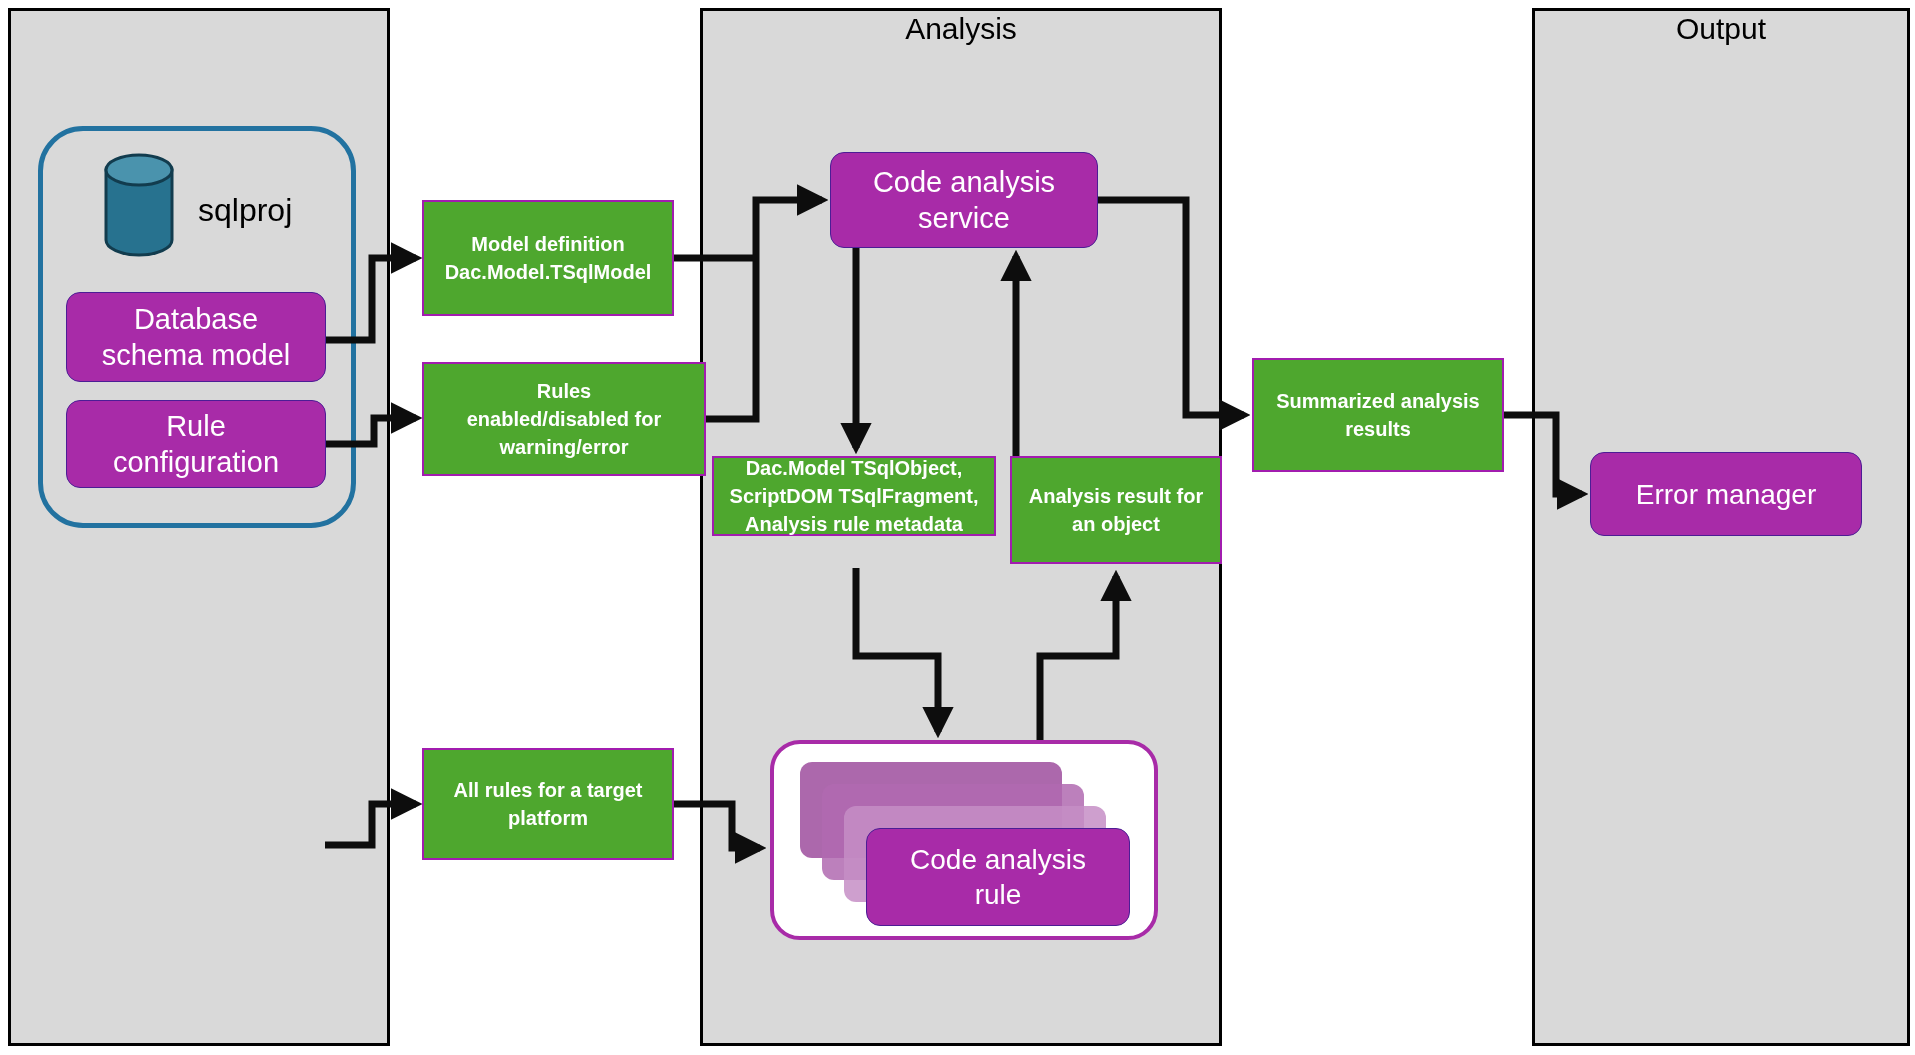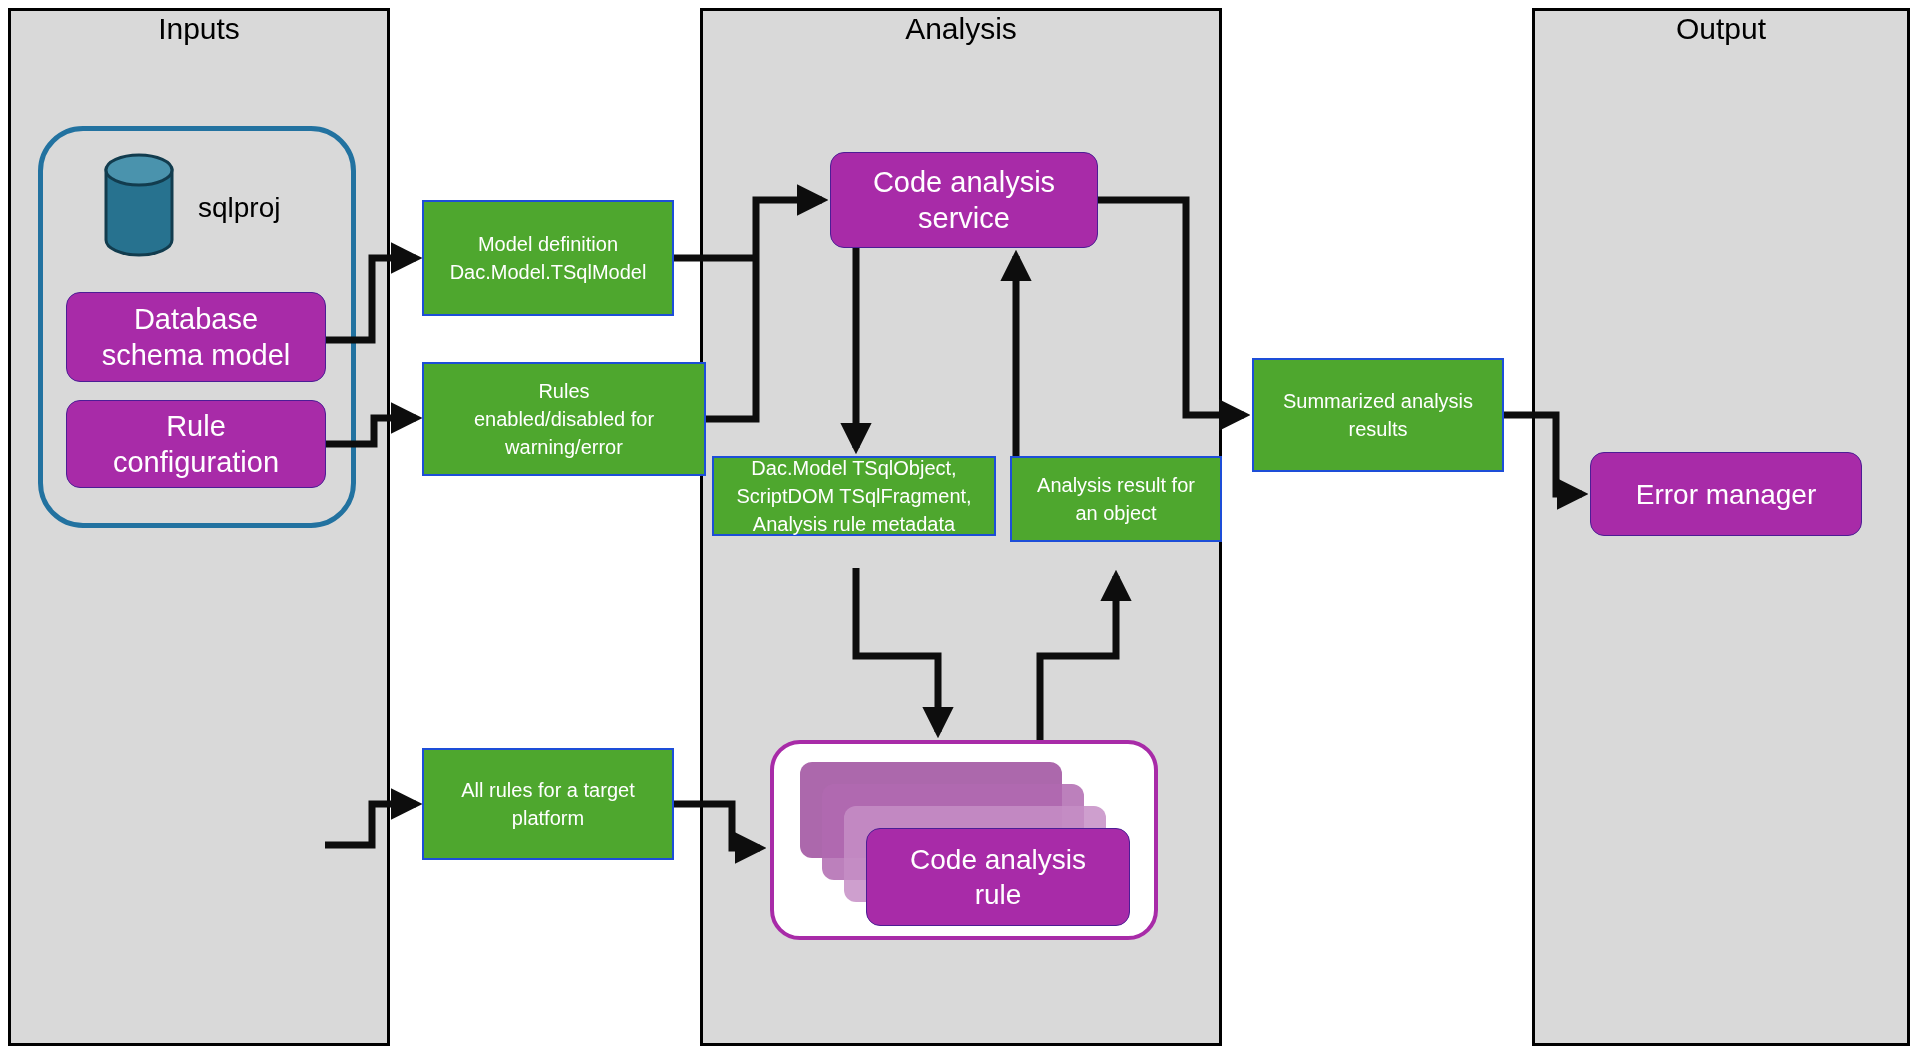--- a/index.html
+++ b/index.html
@@ -10,68 +10,67 @@
   .panel { position:absolute; background:var(--panel-gray,#d9d9d9); border:3px solid #000; z-index:1; }
   .panel-title { position:absolute; top:12px; left:0; width:100%; text-align:center; font-size:30px; color:#000; z-index:2; }
 
   .blue-container { position:absolute; border:5px solid var(--blue-outline,#2272a0); border-radius:45px; z-index:2; }
 
   .arrows { position:absolute; left:0; top:0; width:1915px; height:1055px; z-index:3; pointer-events:none; }
 
   .box { position:absolute; display:flex; align-items:center; justify-content:center;
          text-align:center; white-space:pre-line; color:#fff; z-index:4; line-height:1.25; }
   .purple { background:var(--purple,#a82ba8); border:1px solid #4c1d95; border-radius:14px; font-size:29px; }
-  .green  { background:var(--green,#4ea72e); border:2px solid #1d4ed8; font-size:20px; font-weight:normal; line-height:1.4; }
+  .green  { background:var(--green,#4ea72e); border:2px solid #a21caf; font-size:20px; font-weight:bold; line-height:1.4; }
 
   .rule-container { position:absolute; background:#fff; border:4px solid var(--purple,#a82ba8); border-radius:30px; z-index:3; }
   .stack-card { position:absolute; border-radius:12px; z-index:4; }
 
   .cyl { position:absolute; z-index:3; }
-  .sqlproj-label { position:absolute; font-size:28px; color:#000; z-index:3; }
+  .sqlproj-label { position:absolute; font-size:32px; color:#000; z-index:3; }
 
   
   #panel-inputs   { left:8px;    top:8px; width:382px;  height:1038px; }
   #panel-analysis { left:700px;  top:8px; width:522px;  height:1038px; }
   #panel-output   { left:1532px; top:8px; width:378px;  height:1038px; }
 
   #blue-box { left:38px; top:126px; width:318px; height:402px; }
   #cylinder { left:92px; top:150px; }
   #sqlproj  { left:198px; top:192px; }
 
   #db-schema-model { left:66px;  top:292px; width:260px; height:90px; }
   #rule-config     { left:66px;  top:400px; width:260px; height:88px; }
   #ext-manager     { left:60px;  top:798px; width:265px; height:90px; }
 
   #model-def   { left:422px; top:200px; width:252px; height:116px; }
   #rules-flags { left:422px; top:362px; width:284px; height:114px; }
   #all-rules   { left:422px; top:748px; width:252px; height:112px; }
 
   #service      { left:830px;  top:152px; width:268px; height:96px; }
   #obj-metadata { left:712px;  top:456px; width:284px; height:80px; }
-  #result-obj   { left:1010px; top:456px; width:212px; height:86px; }
+  #result-obj   { left:1010px; top:456px; width:212px; height:108px; }
 
   #rule-wrap  { left:770px; top:740px; width:388px; height:200px; }
   #card-1 { left:800px; top:762px; width:262px; height:96px; background:rgba(157,78,157,.85); }
   #card-2 { left:822px; top:784px; width:262px; height:96px; background:rgba(176,106,176,.85); }
   #card-3 { left:844px; top:806px; width:262px; height:96px; background:rgba(198,142,198,.85); }
   #rule-box { left:866px; top:828px; width:264px; height:98px; z-index:5; font-size:28px; }
 
   #summarized { left:1252px; top:358px; width:252px; height:114px; }
   #error-mgr  { left:1590px; top:452px; width:272px; height:84px; font-size:28px; }
 </style>
 </head>
 <body>
 
 <div class="stage">
 
   <div class="panel" id="panel-inputs"></div>
   <div class="panel" id="panel-analysis"></div>
   <div class="panel" id="panel-output"></div>
 
-  <div class="panel-title" style="left:8px; width:382px;">Inputs</div>
   <div class="panel-title" style="left:1532px; width:378px;">Output</div>
   <div class="panel-title" style="left:700px; width:522px;">Analysis</div>
 
   <div class="blue-container" id="blue-box"></div>
 
   <svg class="cyl" id="cylinder" width="95" height="115" viewBox="0 0 95 115">
     <path d="M14 20 L14 90 A33 15 0 0 0 80 90 L80 20 Z" fill="#27728f" stroke="#123c4e" stroke-width="3"></path>
     <ellipse cx="47" cy="20" rx="33" ry="15" fill="#4a93ad" stroke="#123c4e" stroke-width="3"></ellipse>
   </svg>
   <div class="sqlproj-label" id="sqlproj">sqlproj</div>

